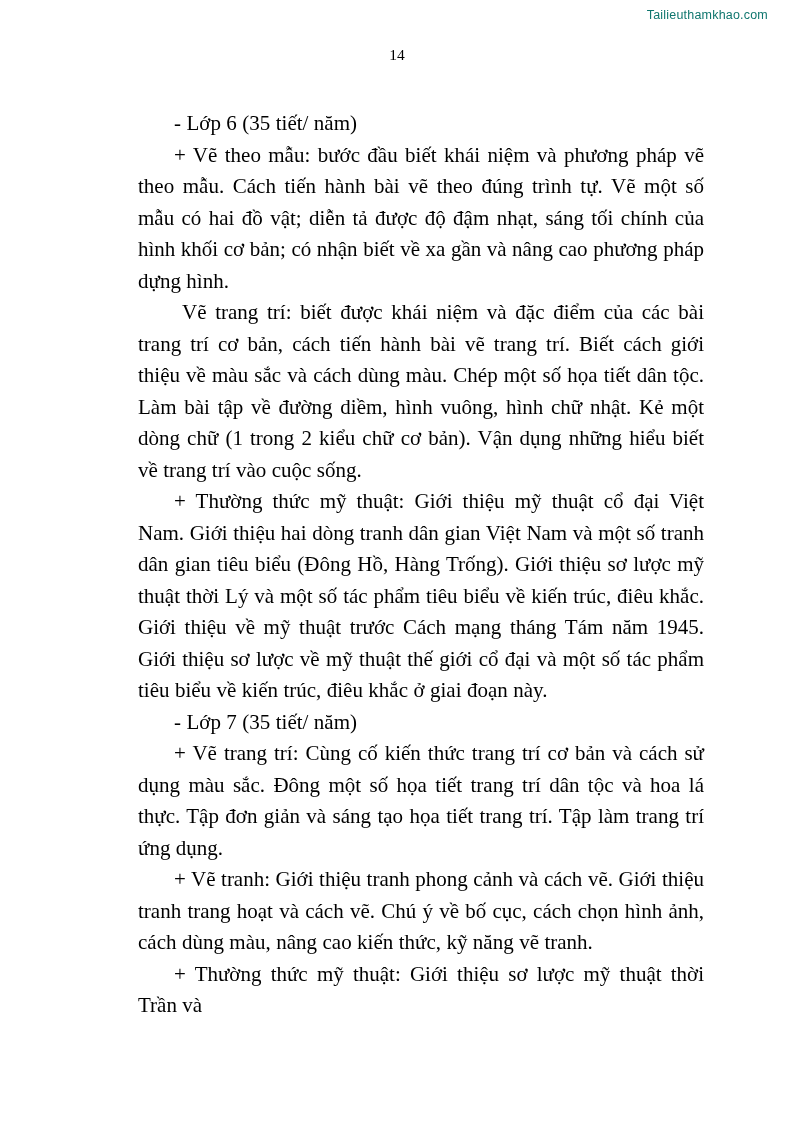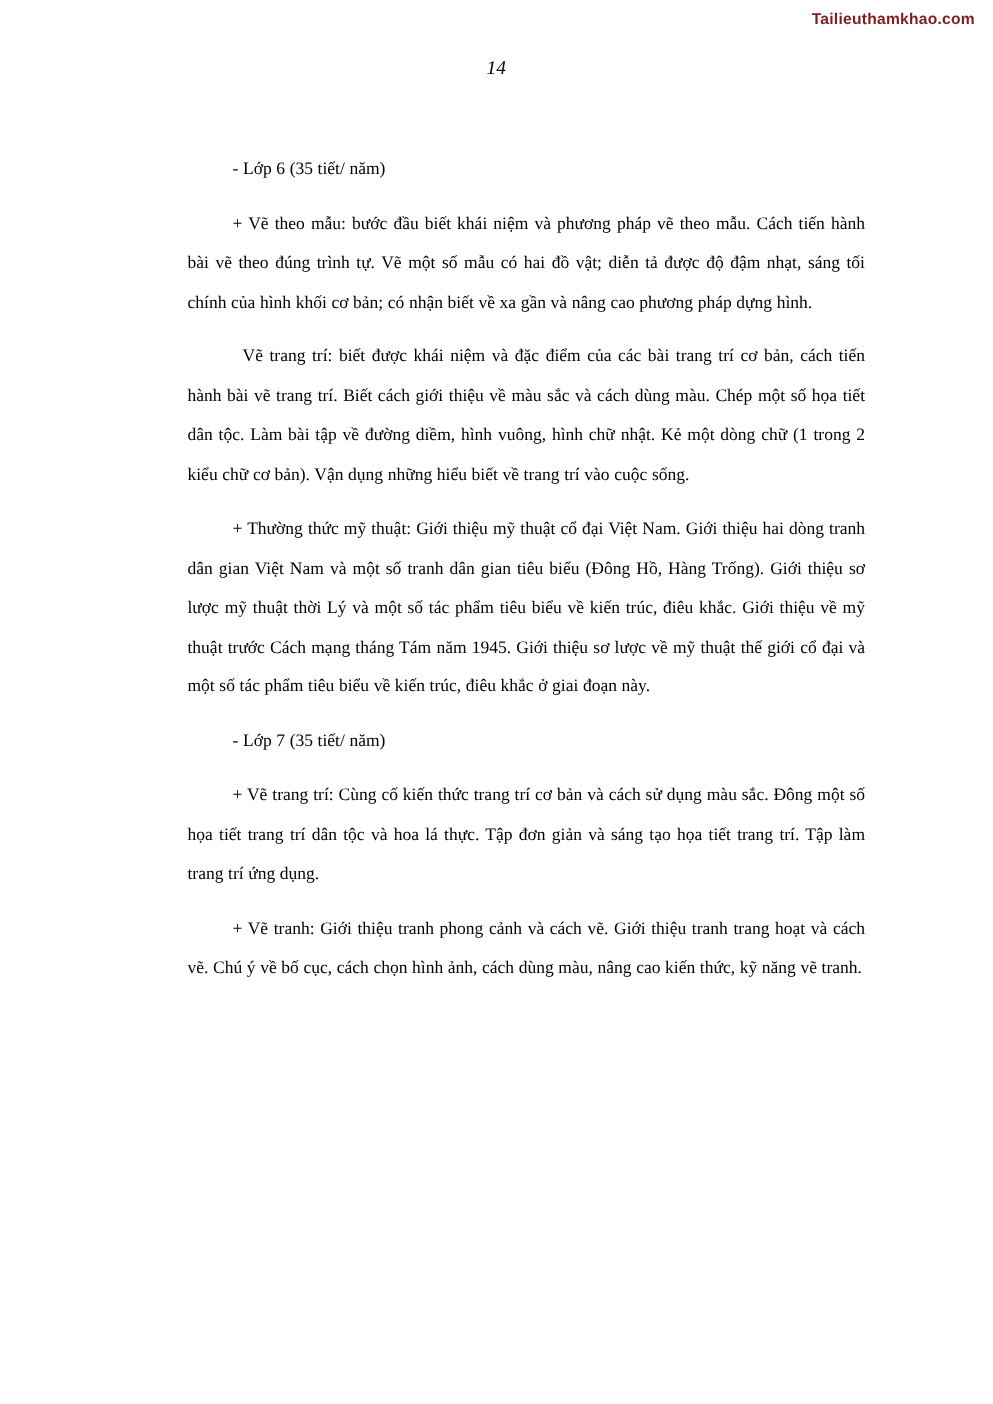--- a/index.html
+++ b/index.html
@@ -17,48 +17,46 @@
   }
   .page {
     position: absolute;
     left: 0; top: 0;
     width: 794px;
     height: 1123px;
     background: #ffffff;
   }
   .watermark {
     position: absolute;
-    right: 14px;
+    right: 26px;
     top: 8px;
     font-family: "Liberation Sans", sans-serif;
     font-size: 12.5px;
-    color: #7f1d1d;
+    color: #0f766e;
     letter-spacing: 0.2px;
     white-space: nowrap;
-    font-weight: bold;
   }
   .page-number {
     position: absolute;
     top: 46px;
     left: 0;
     width: 794px;
     text-align: center;
     font-size: 15.5px;
     color: #000;
-    font-style: italic;
   }
   .content {
     position: absolute;
     left: 138px;
     top: 108px;
     width: 566px;
   }
   p.para {
-    margin: 12px;
-    font-size: 14px;
+    margin: 0;
+    font-size: 21px;
     line-height: 31.5px;
     text-align: justify;
     text-justify: inter-word;
     text-indent: 36px;
     word-spacing: 0.2px;
   }
   p.para.indent-big {
     text-indent: 44px;
   }
   
@@ -76,15 +74,16 @@
   <div class="page-number">14</div>
 
   <div class="content">
     <p class="para short">- Lớp 6 (35 tiết/ năm)</p>
     <p class="para">+ Vẽ theo mẫu: bước đầu biết khái niệm và phương pháp vẽ theo mẫu. Cách tiến hành bài vẽ theo đúng trình tự. Vẽ một số mẫu có hai đồ vật; diễn tả được độ đậm nhạt, sáng tối chính của hình khối cơ bản; có nhận biết về xa gần và nâng cao phương pháp dựng hình.</p>
     <p class="para indent-big">Vẽ trang trí: biết được khái niệm và đặc điểm của các bài trang trí cơ bản, cách tiến hành bài vẽ trang trí. Biết cách giới thiệu về màu sắc và cách dùng màu. Chép một số họa tiết dân tộc. Làm bài tập về đường diềm, hình vuông, hình chữ nhật. Kẻ một dòng chữ (1 trong 2 kiểu chữ cơ bản). Vận dụng những hiểu biết về trang trí vào cuộc sống.</p>
     <p class="para">+ Thường thức mỹ thuật: Giới thiệu mỹ thuật cổ đại Việt Nam. Giới thiệu hai dòng tranh dân gian Việt Nam và một số tranh dân gian tiêu biểu (Đông Hồ, Hàng Trống). Giới thiệu sơ lược mỹ thuật thời Lý và một số tác phẩm tiêu biểu về kiến trúc, điêu khắc. Giới thiệu về mỹ thuật trước Cách mạng tháng Tám năm 1945. Giới thiệu sơ lược về mỹ thuật thế giới cổ đại và một số tác phẩm tiêu biểu về kiến trúc, điêu khắc ở giai đoạn này.</p>
     <p class="para short">- Lớp 7 (35 tiết/ năm)</p>
     <p class="para">+ Vẽ trang trí: Cùng cố kiến thức trang trí cơ bản và cách sử dụng màu sắc. Đông một số họa tiết trang trí dân tộc và hoa lá thực. Tập đơn giản và sáng tạo họa tiết trang trí. Tập làm trang trí ứng dụng.</p>
     <p class="para">+ Vẽ tranh: Giới thiệu tranh phong cảnh và cách vẽ. Giới thiệu tranh trang hoạt và cách vẽ. Chú ý về bố cục, cách chọn hình ảnh, cách dùng màu, nâng cao kiến thức, kỹ năng vẽ tranh.</p>
+    <p class="para">+ Thường thức mỹ thuật: Giới thiệu sơ lược mỹ thuật thời Trần và</p>
   </div>
 
 </div>
 
 </body></html>

